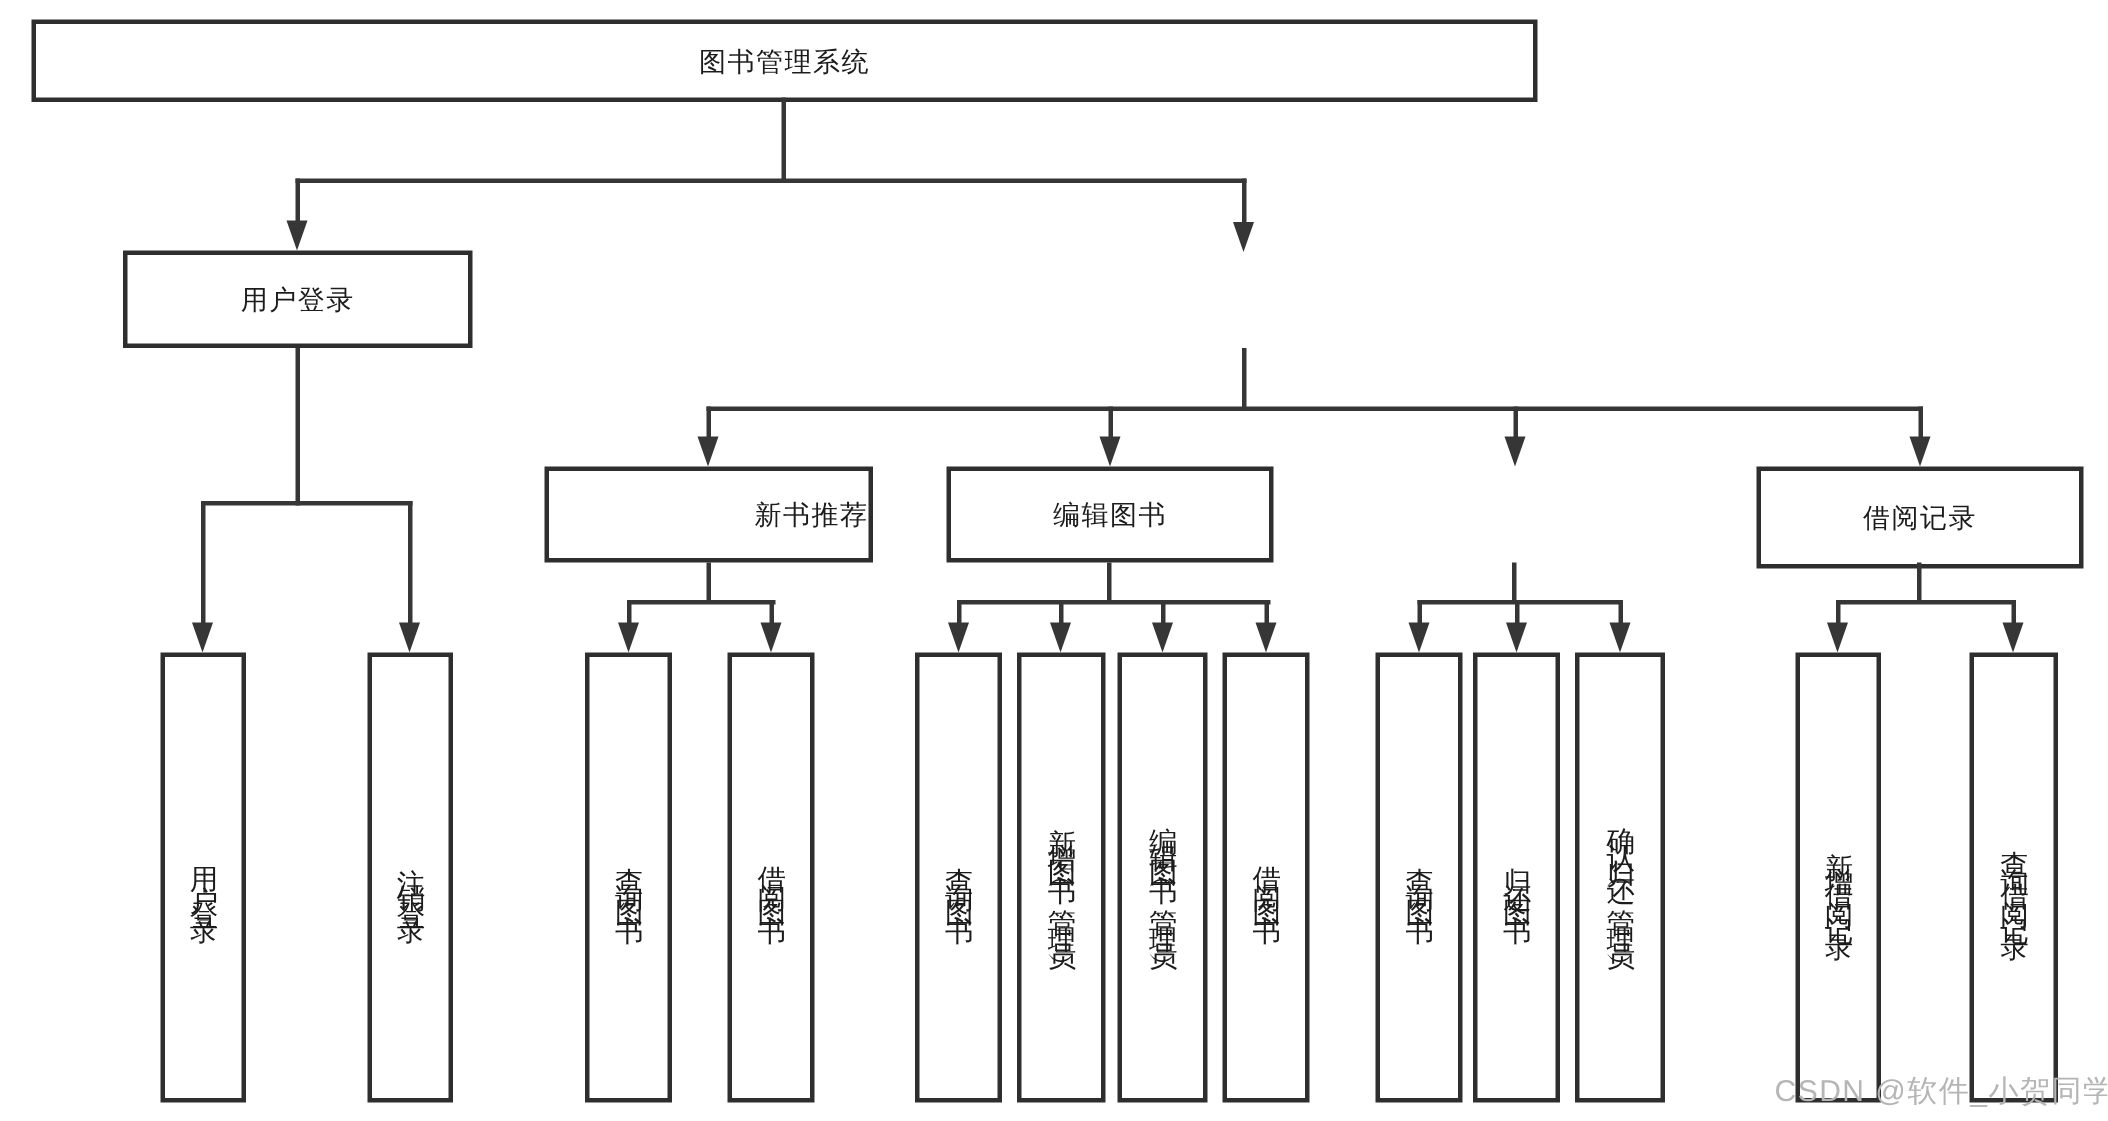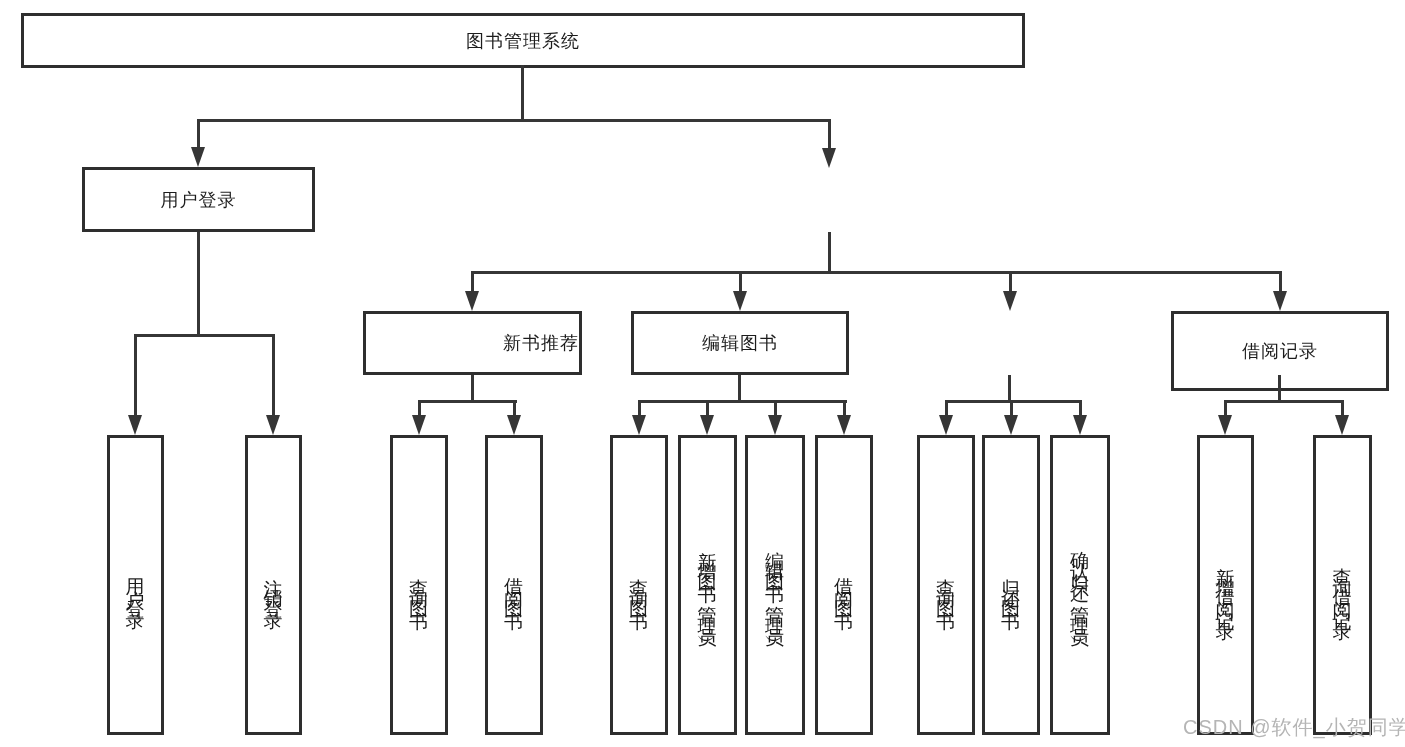--- a/index.html
+++ b/index.html
@@ -70,21 +70,21 @@
   <div class="arrow-down" style="left:733px; top:291px;"></div>
   <div class="arrow-down" style="left:1003px; top:291px;"></div>
   <div class="arrow-down" style="left:1273px; top:291px;"></div>
 
   <div class="node h" style="left:363px; top:311px; width:219px; height:64px;justify-content:flex-end;">
     <span>新书推荐</span>
   </div>
   <div class="node h" style="left:631px; top:311px; width:218px; height:64px;">
     <span>编辑图书</span>
   </div>
-  <div class="node h" style="left:1171px; top:311px; width:218px; height:80px;">
+  <div class="node h" style="left:1171px; top:311px; width:218px; height:68px;">
     <span>借阅记录</span>
   </div>
 
   <div class="line" style="left:471px; top:375px; width:3px; height:27px;"></div>
   <div class="line" style="left:418px; top:400px; width:99px; height:3px;"></div>
   <div class="line" style="left:418px; top:400px; width:3px; height:18px;"></div>
   <div class="line" style="left:513px; top:400px; width:3px; height:18px;"></div>
   <div class="arrow-down" style="left:412px; top:415px;"></div>
   <div class="arrow-down" style="left:507px; top:415px;"></div>
 

